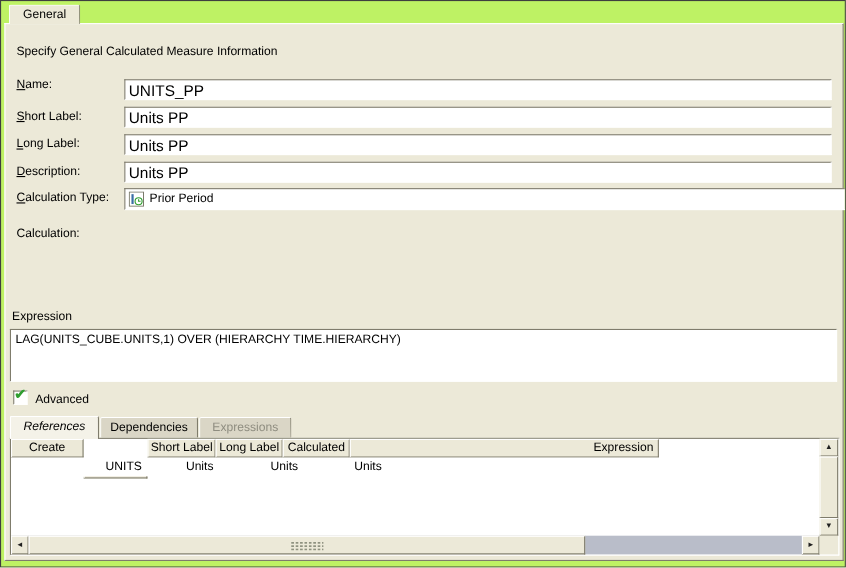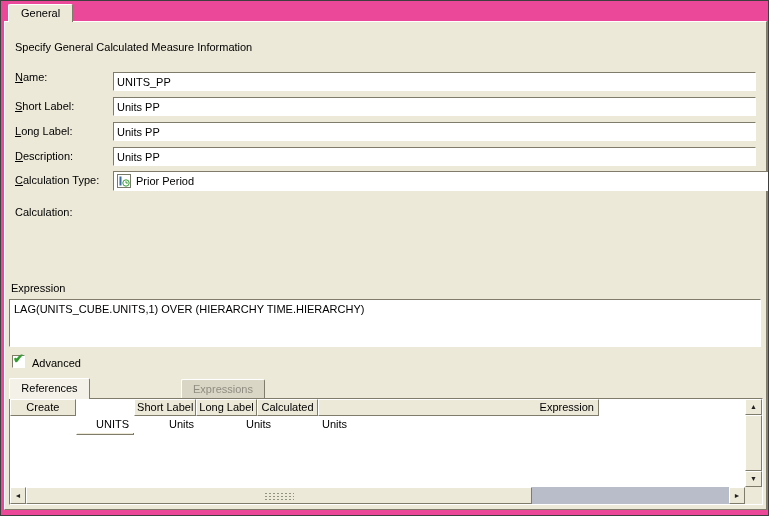--- a/index.html
+++ b/index.html
@@ -1,29 +1,29 @@
 <!DOCTYPE html>
 <html><head>
 <meta charset="utf-8">
 <style>
   html,body{margin:0;padding:0;background:#fff;}
-  .window{position:relative;width:769px;height:516px;background:#ec4899;border:1px solid #3f3f3f;
+  .window{position:relative;width:769px;height:516px;background:#bef264;border:1px solid #3f3f3f;
           box-sizing:border-box;font-family:"Liberation Sans",sans-serif;font-size:11px;color:#000;overflow:hidden;}
   .abs{position:absolute;}
   .sunken{border-top:1px solid #7f7c6c;border-left:1px solid #7f7c6c;border-bottom:1px solid #ffffff;border-right:1px solid #ffffff;}
   .raised{border-top:1px solid #ffffff;border-left:1px solid #ffffff;border-bottom:1px solid #7f7c6c;border-right:1px solid #7f7c6c;}
   .tabpane{left:3px;top:20px;width:763px;height:489px;box-sizing:border-box;background:#ece9d8;
            border-top:1px solid #fff;border-left:1px solid #fff;border-right:1px solid #7f7c6c;border-bottom:1px solid #7f7c6c;}
   .tab-general{left:7px;top:3px;height:18px;padding:2px 12px 0 12px;background:#ece9d8;box-sizing:border-box;
            border-top:1px solid #fff;border-left:1px solid #fff;border-right:1px solid #7f7c6c;border-radius:2px 2px 0 0;z-index:3;}
   .mn{text-decoration:underline;}
   .field-label{white-space:pre;}
   input.fld{box-sizing:border-box;position:absolute;left:112px;width:643px;height:19px;background:#fff;
            border-top:1px solid #7f7c6c;border-left:1px solid #7f7c6c;border-bottom:1px solid #fff;border-right:1px solid #fff;
-           font-family:"Liberation Sans",sans-serif;font-size:11px;padding:0 0 0 3px;color:#000;}
+           font-family:"Liberation Sans",sans-serif;font-size:14px;padding:0 0 0 3px;color:#000;}
   .combo{left:112px;top:170px;width:720px;height:20px;background:#fff;box-sizing:border-box;cursor:default;}
   .combo-text{position:absolute;left:22px;top:3px;}
   .btnface{background:#ece9d8;box-sizing:border-box;text-align:center;color:#202020;cursor:default;}
   .arrow{font-size:7px;line-height:14px;display:block;}
   .link{color:#0000cc;text-decoration:underline;cursor:pointer;}
   .calc-sentence{white-space:pre-wrap;width:742px;}
   .expr-box{left:8px;top:298px;width:752px;height:48px;background:#fff;box-sizing:border-box;padding:3px 4px;cursor:text;}
   .checkbox{left:11px;top:354px;width:13px;height:13px;background:#fff;box-sizing:border-box;cursor:pointer;}
   .checkmark{position:absolute;left:0px;top:-5px;color:#2f9e2f;font-size:13px;font-weight:bold;}
   .subtab{box-sizing:border-box;background:#dad6c6;text-align:center;padding-top:3px;cursor:pointer;
@@ -80,22 +80,25 @@
   <div class="abs" style="left:10px;top:281px;">Expression</div>
   <div class="abs sunken expr-box">
     <span>LAG(UNITS_CUBE.UNITS,1) OVER (HIERARCHY TIME.HIERARCHY)</span>
   </div>
 
   <div class="abs sunken checkbox">
     <span class="checkmark">✔</span>
   </div>
   <div class="abs" style="left:31px;top:356px;">Advanced</div>
 
-  <div class="abs subtab active" style="left:8px;top:377px;width:81px;height:21px;">
+  <div class="abs subtab active" style="left:8px;top:377px;width:81px;height:21px;font-style:italic;">
     <span>References</span>
+  </div>
+  <div class="abs subtab" style="left:90px;top:378px;width:89px;height:19px;">
+    <span>Dependencies</span>
   </div>
   <div class="abs subtab disabled" style="left:180px;top:378px;width:84px;height:19px;">
     <span>Expressions</span>
   </div>
 
   <div class="abs sunken table-wrap">
 
     <div class="flexrow" style="left:0;top:0;width:589px;height:17px;">
       <div class="th raised" style="width:82px;">Create</div>
       <div class="th raised" style="width:73px;margin-top:19px;">Name</div>

